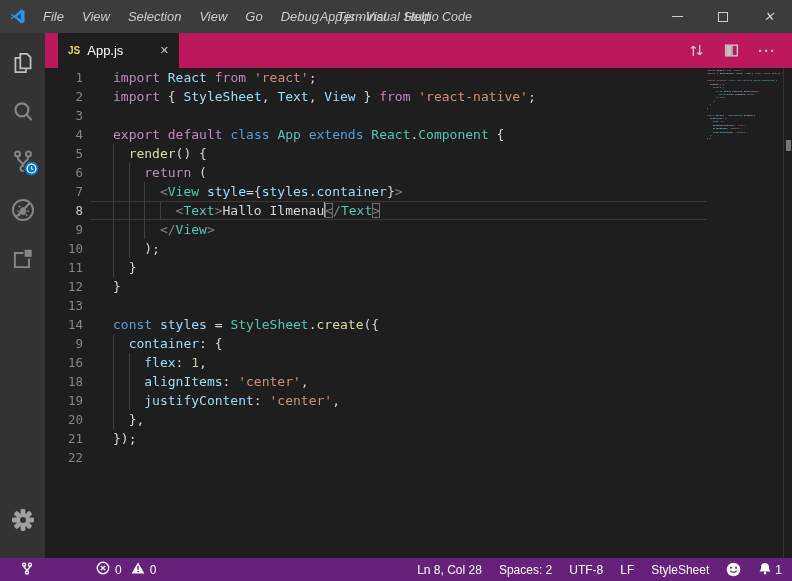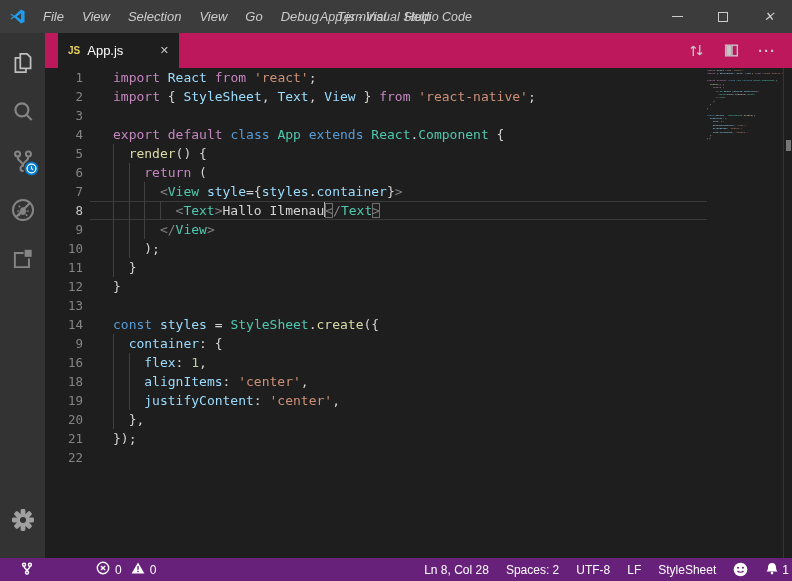--- a/index.html
+++ b/index.html
@@ -60,21 +60,21 @@
   #mini { transform:scale(0.18); transform-origin:0 0; width:440px; padding-top:3px; }
   .mrow { height:19px; line-height:19px; white-space:pre; font-family:"DejaVu Sans Mono", monospace; font-size:13px; } #mini .bx { outline:none; }
   #ruler { position:absolute; top:0; right:0; width:9px; height:100%; border-left:1px solid #353535; }
   #ruler-marker { position:absolute; top:72px; left:2px; width:5px; height:11px; background:#767676; }
 
   
   #statusbar { height:23px; background:var(--status-bg,#68217A); display:flex; align-items:center; color:#FFFFFF; font-size:12px; }
   .sb-item { display:flex; align-items:center; gap:4px; }
   #sb-branch { margin-left:20px; }
   #sb-problems { margin-left:62px; display:flex; align-items:center; gap:5px; }
-  #sb-right { margin-left:auto; display:flex; align-items:center; gap:17px; padding-right:3px; }
+  #sb-right { margin-left:auto; display:flex; align-items:center; gap:17px; padding-right:10px; }
   .sb-txt { white-space:nowrap; }
 </style>
 </head>
 <body>
 
 <div id="app">
 
   <div id="titlebar" style="background: rgb(60, 60, 60);">
     <span id="logo">
       <svg width="17" height="17" viewBox="0 0 24 24">

